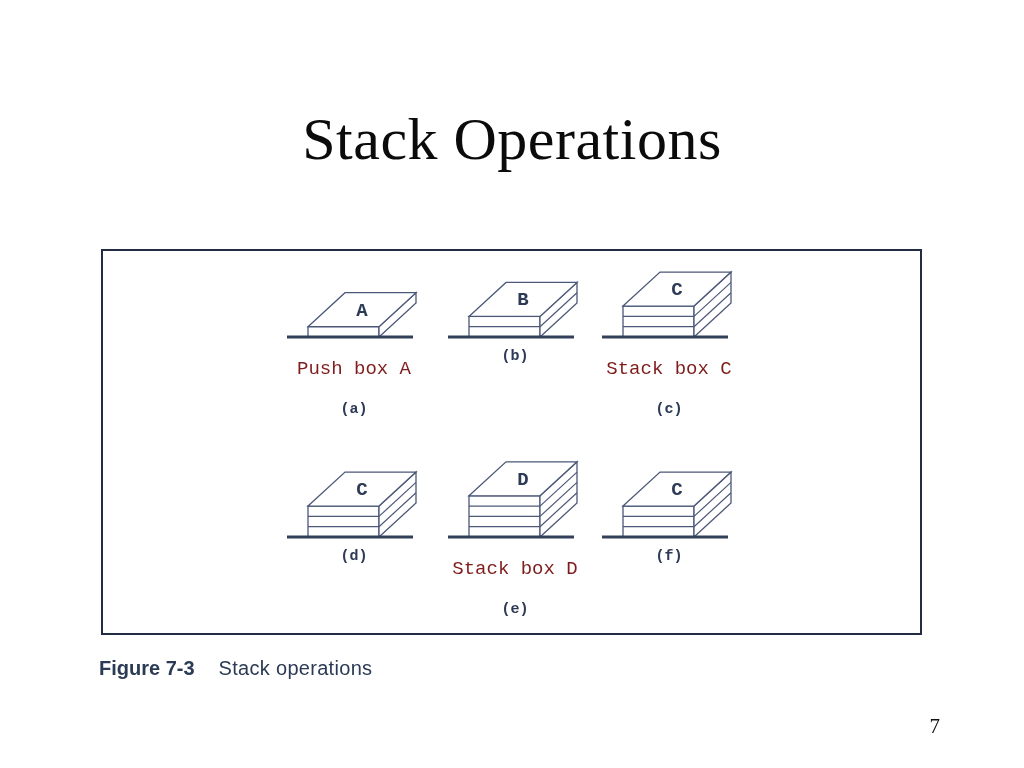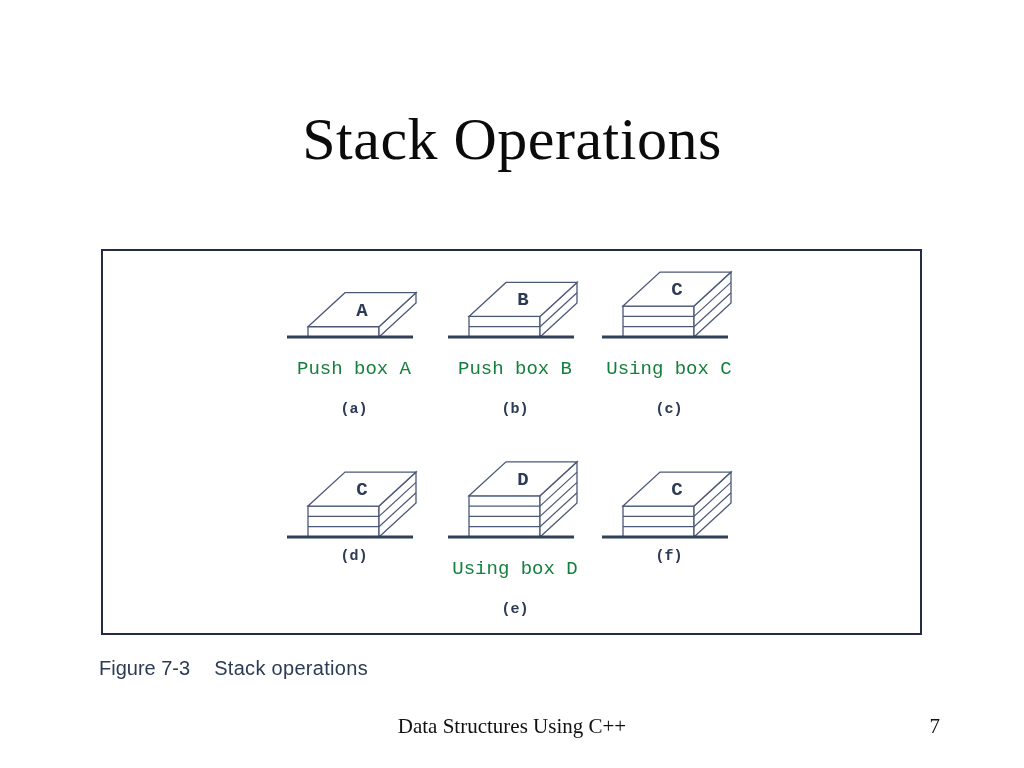--- a/index.html
+++ b/index.html
@@ -41,40 +41,40 @@
     width: 150px;
     text-align: center;
   }
   .panel svg { display: block; }
   .panel-caption {
     margin-top: 13px;
     height: 40px;
     font-family: "Liberation Mono", "DejaVu Sans Mono", monospace;
     font-size: 19px;
     line-height: 20px;
-    color: #15803d;
+    color: #7f1d1d;
     white-space: nowrap;
   }
   .panel-tag {
     margin-top: 2px;
     font-family: "Liberation Mono", "DejaVu Sans Mono", monospace;
     font-size: 15px;
     font-weight: 700;
     color: #2c3a55;
   }
 
   
   .fig-caption {
     position: absolute;
     left: 99px; top: 646px;
     font-size: 20px;
     color: #2b3a55;
     white-space: nowrap;
   }
-  .fig-caption .fig-label { font-weight: 400; margin-right: 24px; }
+  .fig-caption .fig-label { font-weight: 700; margin-right: 24px; }
   .fig-caption .fig-text  { font-weight: 400; letter-spacing: 0.3px; }
 
   
   .footer-center {
     position: absolute;
     top: 703px; left: 0; width: 1024px;
     text-align: center;
     font-family: "Liberation Serif", "DejaVu Serif", serif;
     font-size: 21px;
     color: #111;
@@ -111,39 +111,36 @@
       <div class="panel" style="left: 337px; top: -17px;">
         <svg width="150" height="112" viewBox="0 0 150 112">
           <rect x="29" y="82.4" width="71" height="20.6" fill="#fff" stroke="#4b5878" stroke-width="1.3"></rect>
           <path d="M100,82.4 L137,48.400000000000006 L137,69 L100,103 Z" fill="#fff" stroke="#4b5878" stroke-width="1.3"></path>
           <path d="M29,82.4 L66,48.400000000000006 L137,48.400000000000006 L100,82.4 Z" fill="#fff" stroke="#4b5878" stroke-width="1.3"></path>
           <line x1="29" y1="92.7" x2="100" y2="92.7" stroke="#4b5878" stroke-width="1.2"></line>
           <line x1="100" y1="92.7" x2="137" y2="58.7" stroke="#4b5878" stroke-width="1.2"></line>
           <line x1="8" y1="103" x2="134" y2="103" stroke="#33405a" stroke-width="3"></line>
           <text x="83" y="71.4" text-anchor="middle" font-family="'Liberation Mono','DejaVu Sans Mono',monospace" font-size="19" font-weight="700" fill="#2c3a55">B</text>
         </svg>
-        <div class="panel-caption">
-          <div>Push box B</div>
-        </div>
         <div class="panel-tag">(b)</div>
       </div>
       <div class="panel" style="left: 491px; top: -17px;">
         <svg width="150" height="112" viewBox="0 0 150 112">
           <rect x="29" y="72.1" width="71" height="30.900000000000002" fill="#fff" stroke="#4b5878" stroke-width="1.3"></rect>
           <path d="M100,72.1 L137,38.099999999999994 L137,69 L100,103 Z" fill="#fff" stroke="#4b5878" stroke-width="1.3"></path>
           <path d="M29,72.1 L66,38.099999999999994 L137,38.099999999999994 L100,72.1 Z" fill="#fff" stroke="#4b5878" stroke-width="1.3"></path>
           <line x1="29" y1="92.7" x2="100" y2="92.7" stroke="#4b5878" stroke-width="1.2"></line>
           <line x1="100" y1="92.7" x2="137" y2="58.7" stroke="#4b5878" stroke-width="1.2"></line>
           <line x1="29" y1="82.4" x2="100" y2="82.4" stroke="#4b5878" stroke-width="1.2"></line>
           <line x1="100" y1="82.4" x2="137" y2="48.400000000000006" stroke="#4b5878" stroke-width="1.2"></line>
           <line x1="8" y1="103" x2="134" y2="103" stroke="#33405a" stroke-width="3"></line>
           <text x="83" y="61.099999999999994" text-anchor="middle" font-family="'Liberation Mono','DejaVu Sans Mono',monospace" font-size="19" font-weight="700" fill="#2c3a55">C</text>
         </svg>
         <div class="panel-caption">
-          <div>Using box C</div>
+          <div>Stack box C</div>
         </div>
         <div class="panel-tag">(c)</div>
       </div>
       <div class="panel" style="left: 176px; top: 183px;">
         <svg width="150" height="112" viewBox="0 0 150 112">
           <rect x="29" y="72.1" width="71" height="30.900000000000002" fill="#fff" stroke="#4b5878" stroke-width="1.3"></rect>
           <path d="M100,72.1 L137,38.099999999999994 L137,69 L100,103 Z" fill="#fff" stroke="#4b5878" stroke-width="1.3"></path>
           <path d="M29,72.1 L66,38.099999999999994 L137,38.099999999999994 L100,72.1 Z" fill="#fff" stroke="#4b5878" stroke-width="1.3"></path>
           <line x1="29" y1="92.7" x2="100" y2="92.7" stroke="#4b5878" stroke-width="1.2"></line>
           <line x1="100" y1="92.7" x2="137" y2="58.7" stroke="#4b5878" stroke-width="1.2"></line>
@@ -162,21 +159,21 @@
           <line x1="29" y1="92.7" x2="100" y2="92.7" stroke="#4b5878" stroke-width="1.2"></line>
           <line x1="100" y1="92.7" x2="137" y2="58.7" stroke="#4b5878" stroke-width="1.2"></line>
           <line x1="29" y1="82.4" x2="100" y2="82.4" stroke="#4b5878" stroke-width="1.2"></line>
           <line x1="100" y1="82.4" x2="137" y2="48.400000000000006" stroke="#4b5878" stroke-width="1.2"></line>
           <line x1="29" y1="72.1" x2="100" y2="72.1" stroke="#4b5878" stroke-width="1.2"></line>
           <line x1="100" y1="72.1" x2="137" y2="38.099999999999994" stroke="#4b5878" stroke-width="1.2"></line>
           <line x1="8" y1="103" x2="134" y2="103" stroke="#33405a" stroke-width="3"></line>
           <text x="83" y="50.8" text-anchor="middle" font-family="'Liberation Mono','DejaVu Sans Mono',monospace" font-size="19" font-weight="700" fill="#2c3a55">D</text>
         </svg>
         <div class="panel-caption">
-          <div>Using box D</div>
+          <div>Stack box D</div>
         </div>
         <div class="panel-tag">(e)</div>
       </div>
       <div class="panel" style="left: 491px; top: 183px;">
         <svg width="150" height="112" viewBox="0 0 150 112">
           <rect x="29" y="72.1" width="71" height="30.900000000000002" fill="#fff" stroke="#4b5878" stroke-width="1.3"></rect>
           <path d="M100,72.1 L137,38.099999999999994 L137,69 L100,103 Z" fill="#fff" stroke="#4b5878" stroke-width="1.3"></path>
           <path d="M29,72.1 L66,38.099999999999994 L137,38.099999999999994 L100,72.1 Z" fill="#fff" stroke="#4b5878" stroke-width="1.3"></path>
           <line x1="29" y1="92.7" x2="100" y2="92.7" stroke="#4b5878" stroke-width="1.2"></line>
           <line x1="100" y1="92.7" x2="137" y2="58.7" stroke="#4b5878" stroke-width="1.2"></line>
@@ -186,17 +183,16 @@
           <text x="83" y="61.099999999999994" text-anchor="middle" font-family="'Liberation Mono','DejaVu Sans Mono',monospace" font-size="19" font-weight="700" fill="#2c3a55">C</text>
         </svg>
         <div class="panel-tag">(f)</div>
       </div>
     </div>
 
   <div class="fig-caption">
     <span class="fig-label">Figure 7-3</span><span class="fig-text">Stack operations</span>
   </div>
 
-  <div class="footer-center">Data Structures Using C++</div>
 
   <div class="footer-page">7</div>
 
 </div>
 
 </body></html>

